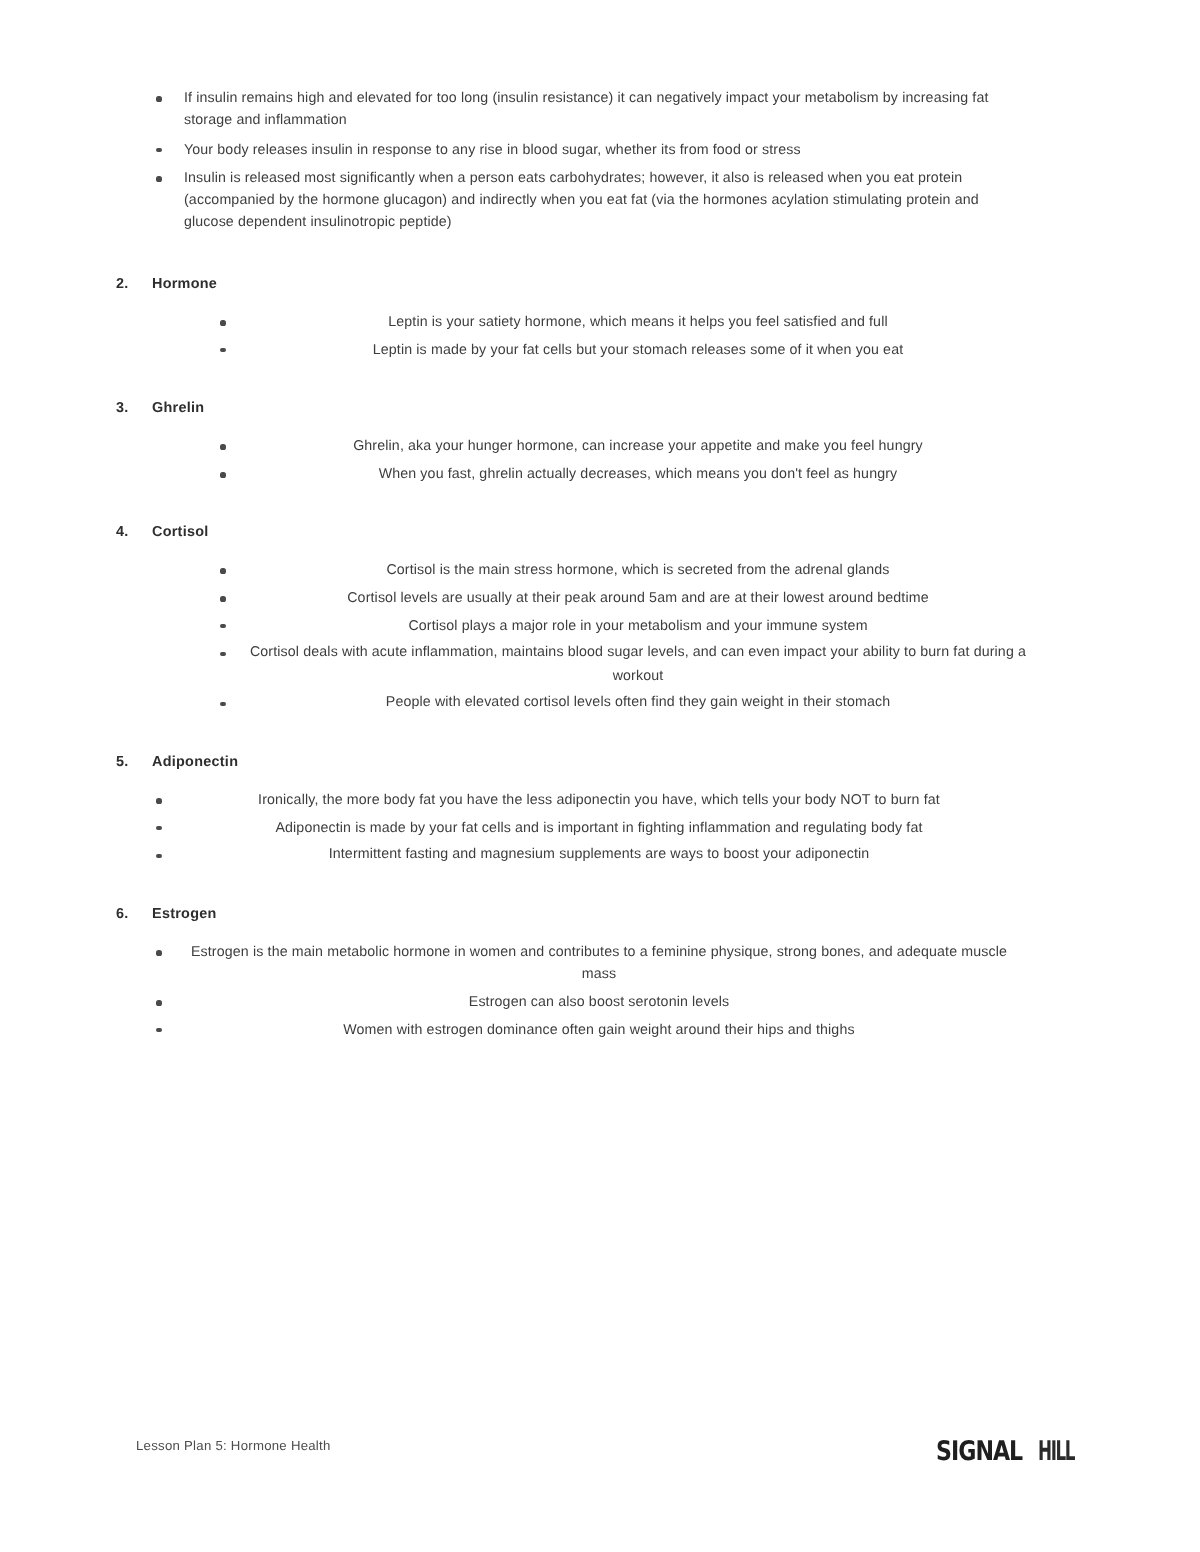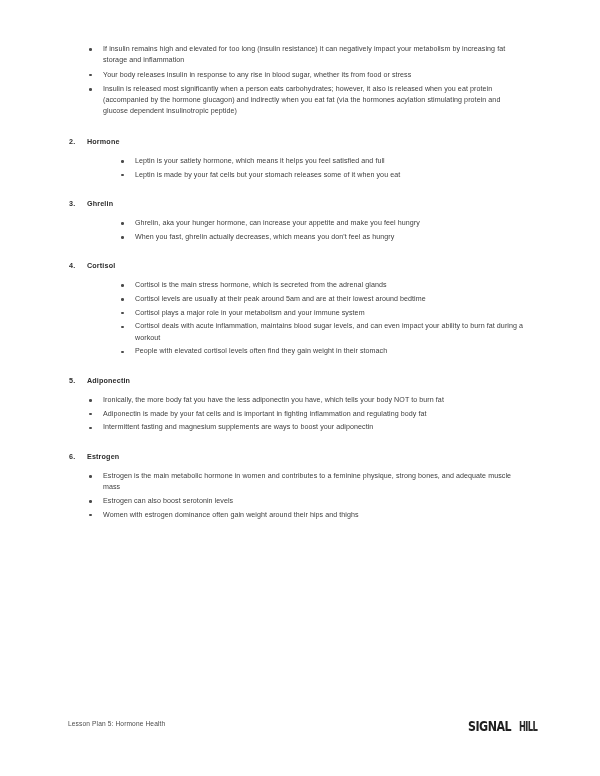--- a/index.html
+++ b/index.html
@@ -20,21 +20,21 @@
     position: absolute;
     inset: 0;
     background: #ffffff;
   }
 
   .content {
     position: absolute;
     left: 0;
     top: 0;
     right: 0;
-    padding: 44px 52px 0 47px;
+    padding: 44px 52px 0 36px;
     box-sizing: border-box;
   }
 
   
   ul, ol {
     margin: 0;
     padding: 0;
     list-style: none;
   }
 
@@ -94,20 +94,21 @@
   }
   .sub-list > li {
     position: relative;
     padding-left: 16px;
     margin-bottom: 2.5px;
     font-size: 7.1px;
     line-height: 11.3px;
     color: #3d3d3d;
     letter-spacing: 0.01em;
     max-width: 390px;
+    text-align: center;
   }
   .sub-list > li::before {
     content: "";
     position: absolute;
     left: 2px;
     top: 4.3px;
     width: 2.6px;
     height: 2.6px;
     border-radius: 50%;
     background: #4a4a4a;

